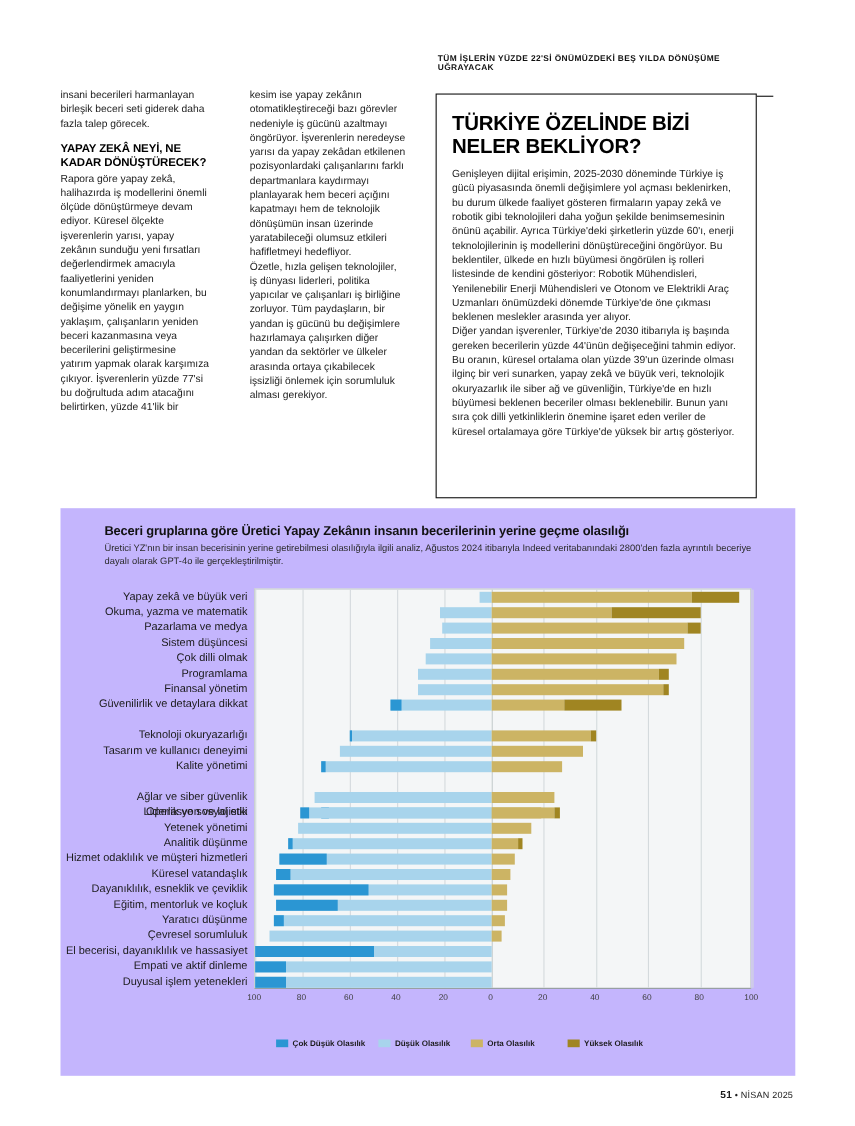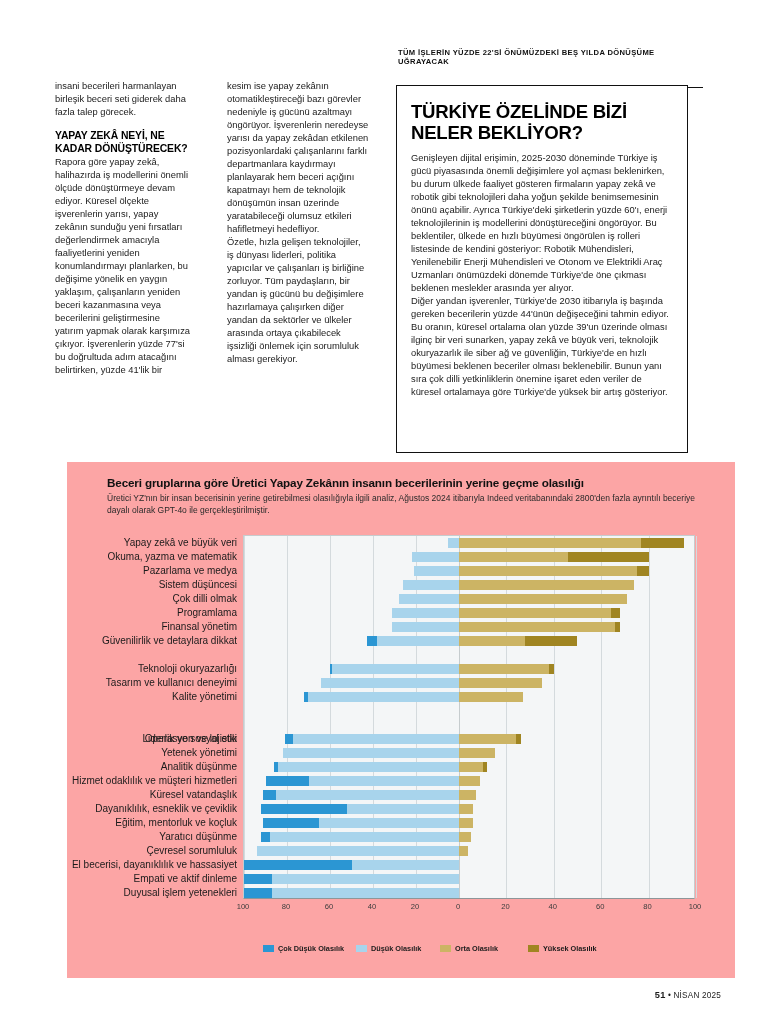--- a/index.html
+++ b/index.html
@@ -54,22 +54,22 @@
     font-size:18.6px; font-weight:bold; line-height:21px;
     letter-spacing:-0.25px; color:#000; margin:0 0 9px 0;
   }
   .box-body {
     font-size:9.35px; line-height:13.0px; color:#1b1b1b; margin:0;
   }
   .box-body p { margin:0; }
 
   
   .chart-panel {
-    position:absolute; left:67px; top:462px; width:668px; height:516px;
-    background:#fca5a5;
+    position:absolute; left:55px; top:462px; width:668px; height:516px;
+    background:#c4b5fd;
     padding-left:24px;
   }
   .chart-title {
     position:absolute; left:40px; top:14px; width:616px;
     font-size:11.7px; font-weight:bold; color:#111; letter-spacing:-0.15px;
   }
   .chart-sub {
     position:absolute; left:40px; top:31px; width:600px;
     font-size:8.5px; line-height:11.6px; color:#2a2a2a;
   }
@@ -230,20 +230,25 @@
           <div class="seg" style="background: rgb(168, 212, 236); left: 60.2px; width: 154.8px;"></div>
           <div class="seg" style="background: rgb(43, 150, 211); left: 60.2px; width: 4.3px;"></div>
           <div class="seg" style="background: rgb(204, 180, 100); left: 215px; width: 63.99px;"></div>
         </div>
         <div class="row" style="top: 169.05px; margin-top: 28px;">
           <span class="cat-label">Operasyon ve lojistik</span>
           <div class="seg" style="background: rgb(168, 212, 236); left: 60.2px; width: 154.8px;"></div>
           <div class="seg" style="background: rgb(43, 150, 211); left: 60.2px; width: 6.45px;"></div>
           <div class="seg" style="background: rgb(204, 180, 100); left: 215px; width: 56.88px;"></div>
           <div class="seg" style="background: rgb(160, 133, 34); left: 271.88px; width: 4.74px;"></div>
+        </div>
+        <div class="row" style="top: 183.05px;">
+          <span class="cat-label">Ağlar ve siber güvenlik</span>
+          <div class="seg" style="background: rgb(168, 212, 236); left: 53.75px; width: 161.25px;"></div>
+          <div class="seg" style="background: rgb(204, 180, 100); left: 215px; width: 56.88px;"></div>
         </div>
         <div class="row" style="top: 197.05px;">
           <span class="cat-label">Liderlik ve sosyal etki</span>
           <div class="seg" style="background: rgb(168, 212, 236); left: 40.85px; width: 174.15px;"></div>
           <div class="seg" style="background: rgb(43, 150, 211); left: 40.85px; width: 8.6px;"></div>
           <div class="seg" style="background: rgb(204, 180, 100); left: 215px; width: 45.03px;"></div>
         </div>
         <div class="row" style="top: 211.05px;">
           <span class="cat-label">Yetenek yönetimi</span>
           <div class="seg" style="background: rgb(168, 212, 236); left: 38.7px; width: 176.3px;"></div>

